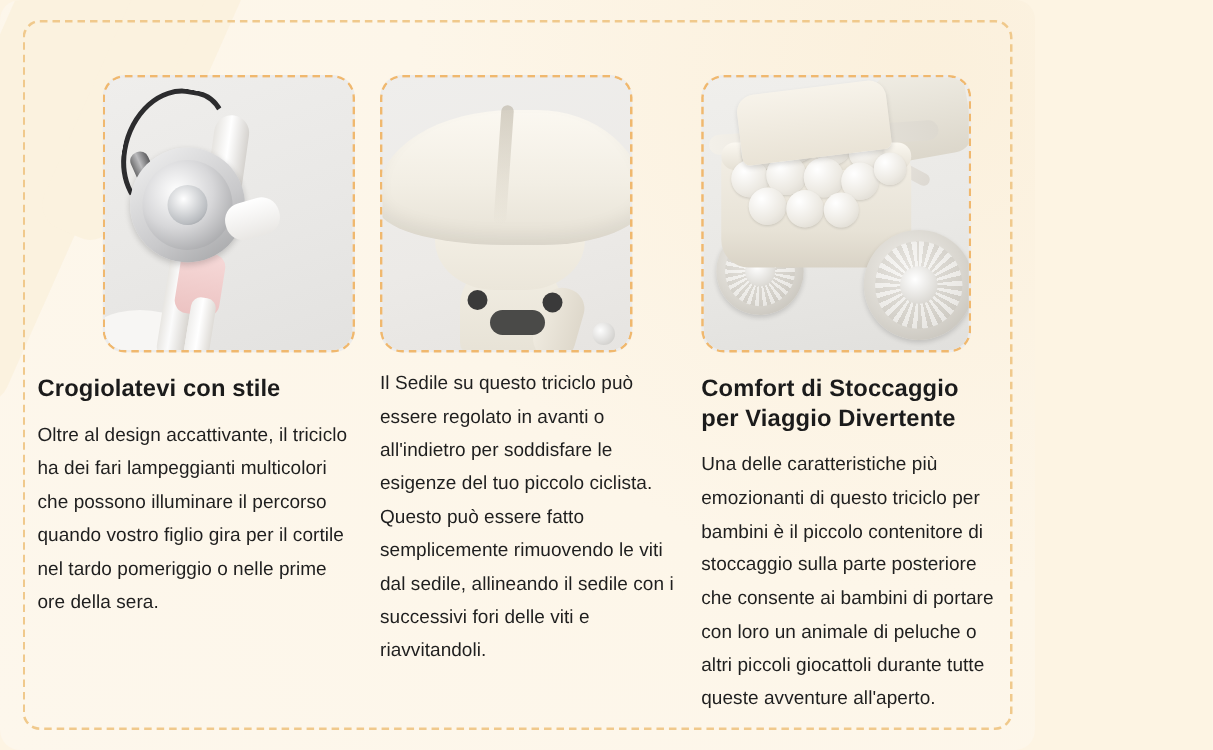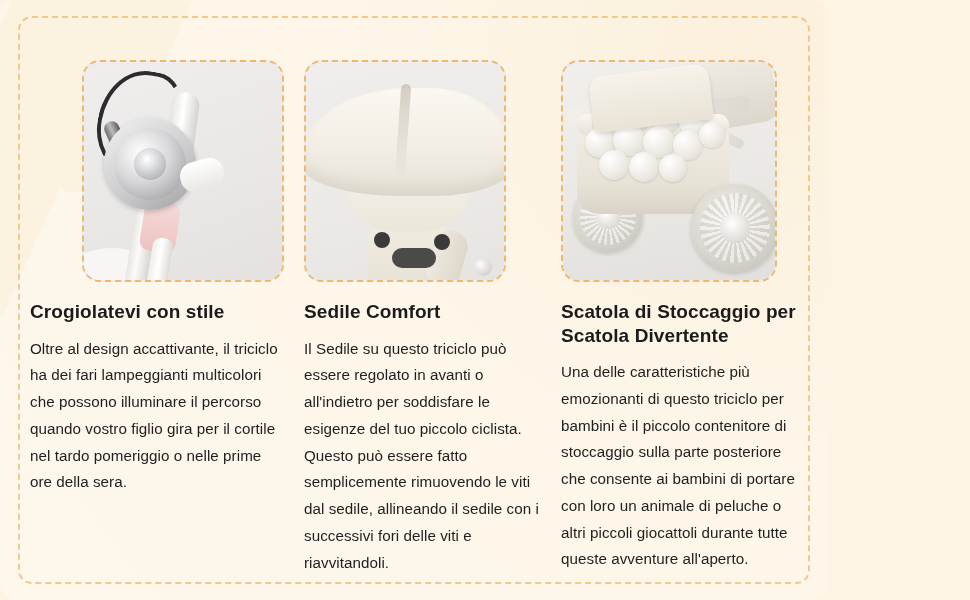--- a/index.html
+++ b/index.html
@@ -381,21 +381,20 @@
         <div class="p2-neck"></div>
         <div class="p2-leg"></div>
         <div class="p2-seat-front"></div>
         <div class="p2-seat"></div>
         <div class="p2-seat-split"></div>
         <div class="p2-hole h1"></div>
         <div class="p2-hole h2"></div>
         <div class="p2-slot"></div>
         <div class="p2-screw"></div>
       </div>
-      <div class="card-title">Sedile Comfort</div>
       <div class="card-body">Il Sedile su questo triciclo può essere regolato in avanti o all'indietro per soddisfare le esigenze del tuo piccolo ciclista. Questo può essere fatto semplicemente rimuovendo le viti dal sedile, allineando il sedile con i successivi fori delle viti e riavvitandoli.</div>
     </div>
 
     <div class="card c3">
       <div class="photo">
         <div class="p3-bg"></div>
         <div class="p3-seatback"></div>
         <div class="p3-bar"></div>
         <div class="wheel p3-w1">
           <div class="spokes"></div>
@@ -417,18 +416,18 @@
         <div class="ball" style="left:36px;  top:88px; width:30px; height:30px;"></div>
         <div class="ball" style="left:66px;  top:90px; width:30px; height:30px;"></div>
         <div class="ball" style="left:96px;  top:92px; width:28px; height:28px;"></div>
 
         <div class="wheel p3-w2">
           <div class="spokes"></div>
           <div class="hub"></div>
         </div>
         <div class="p3-lid"></div>
       </div>
-      <div class="card-title">Scatola di Stoccaggio per Scatola Divertente</div>
+      <div class="card-title">Comfort di Stoccaggio per Viaggio Divertente</div>
       <div class="card-body">Una delle caratteristiche più emozionanti di questo triciclo per bambini è il piccolo contenitore di stoccaggio sulla parte posteriore che consente ai bambini di portare con loro un animale di peluche o altri piccoli giocattoli durante tutte queste avventure all'aperto.</div>
     </div>
 
   </div>
 </div>
 
 </body></html>

